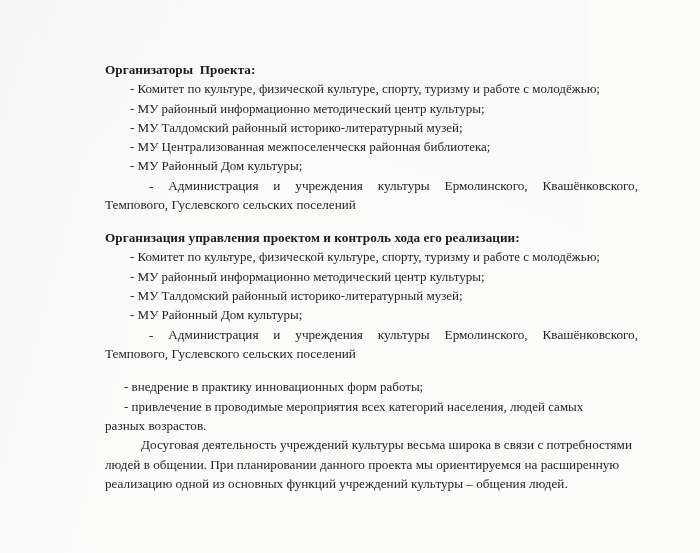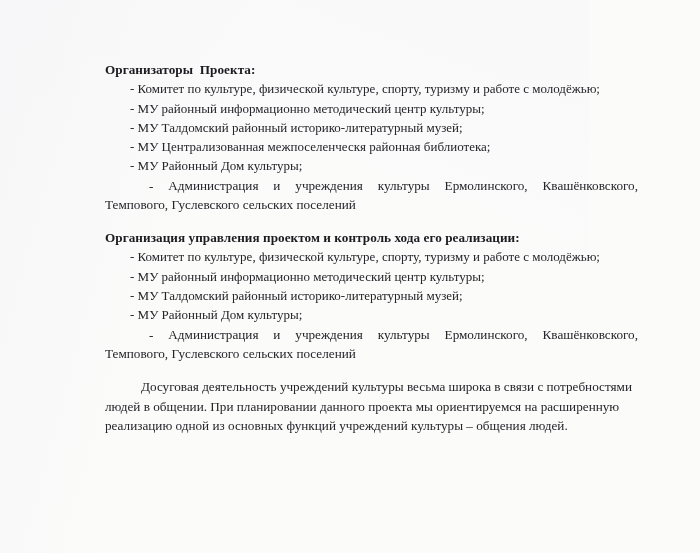--- a/index.html
+++ b/index.html
@@ -153,19 +153,24 @@
         <span class="cont">Темпового, Гуслевского сельских поселений</span>
       </div>
     </div>
 
     <div class="gap-lg"></div>
 
     <div class="section">
 
 
       <ul class="list list--tight">
+        <li class="list-item">- внедрение в практику инновационных форм работы;</li>
+        <li class="list-item">- привлечение в проводимые мероприятия всех категорий населения, людей самых</li>
       </ul>
+      <p class="wrap-item" style="padding-left:0">
+        <span>разных возрастов.</span>
+      </p>
 
       <p class="para-final">Досуговая деятельность учреждений культуры весьма широка в связи с потребностями людей в общении. При планировании данного проекта мы ориентируемся на расширенную реализацию одной из основных функций учреждений культуры – общения людей.</p>
     </div>
 
   </div>
 </div>
 
 </body></html>

